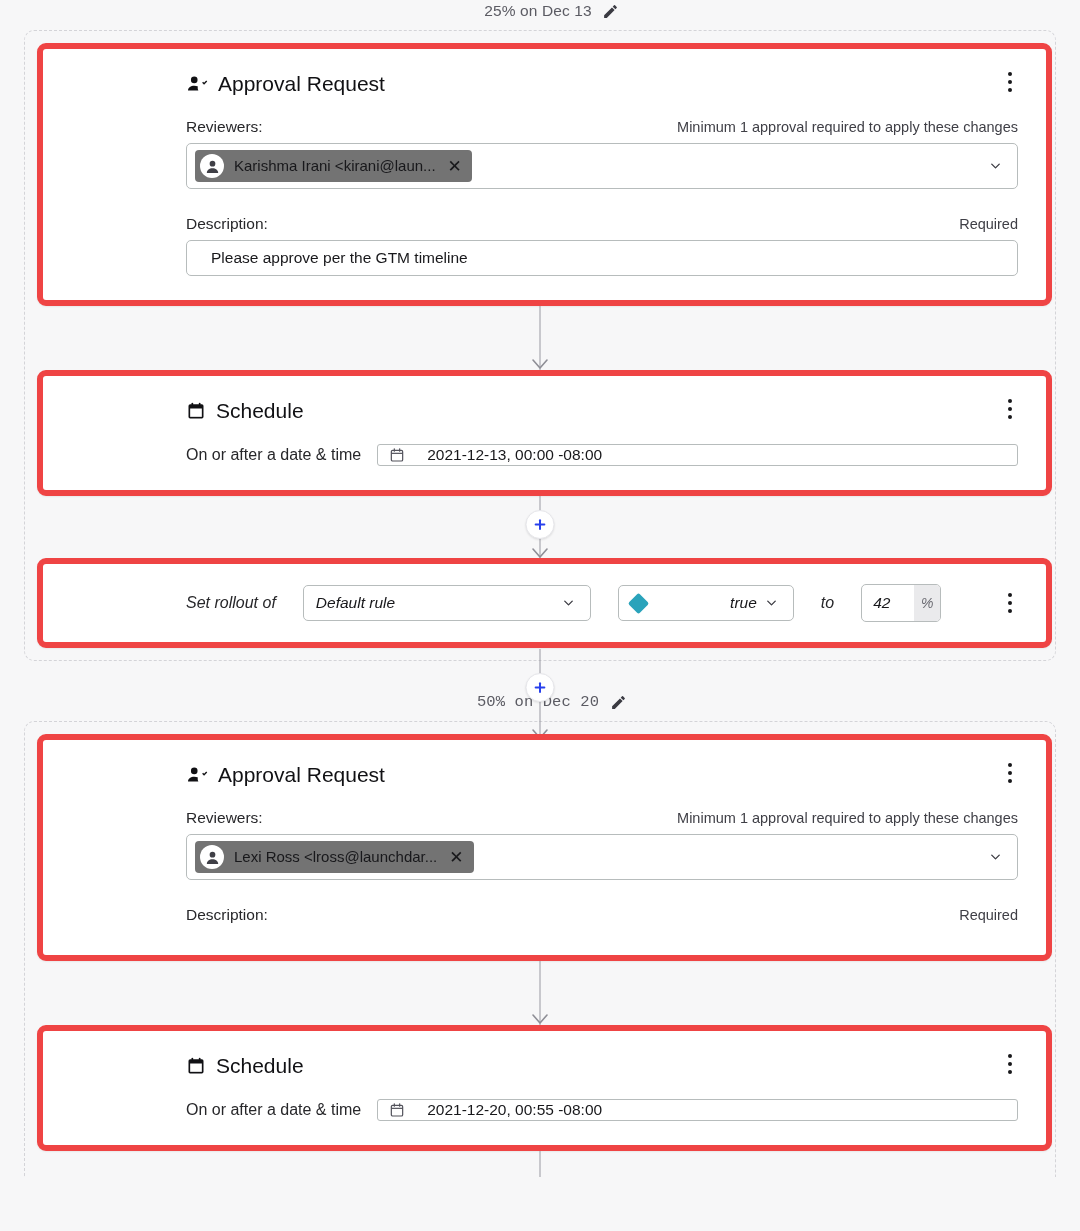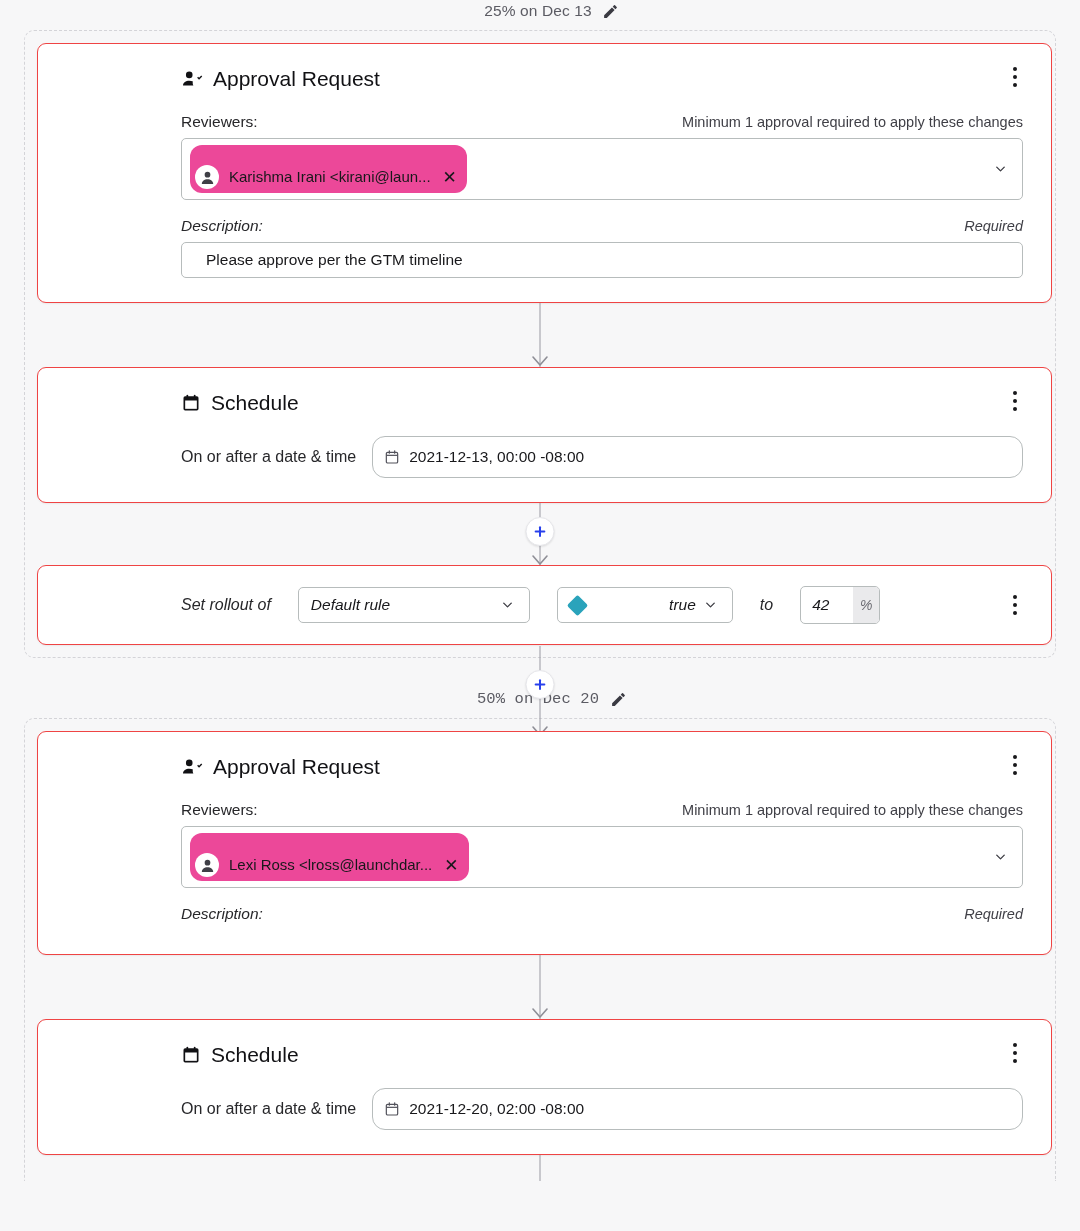--- a/index.html
+++ b/index.html
@@ -54,21 +54,21 @@
     background: transparent;
     padding: 12px 0 12px 0;
     box-sizing: border-box;
   }
 
   
   .card {
     position: relative;
     margin: 0 3px 0 12px;
     background: #ffffff;
-    border: 1px solid #ef4444;
+    border: 6px solid #ef4444;
     border-radius: 9px;
     box-shadow: 0 1px 2px rgba(16,16,20,0.06);
     box-sizing: border-box;
   }
   .card-inner {
     padding: 22px 28px 24px 143px;
   }
 
   .kebab {
     position: absolute;
@@ -144,23 +144,23 @@
     transform: translateY(-50%);
     color: #3f3f46;
     display: flex;
   }
   .chevron svg { display: block; }
 
   .chip {
     display: inline-flex;
     align-items: center;
     gap: 10px;
-    background: #ec4899;
-    border-radius: 12px;
-    padding: 20px 10px 4px 5px;
+    background: #737373;
+    border-radius: 4px;
+    padding: 4px 10px 4px 5px;
     max-width: 330px;
   }
   .chip-avatar {
     width: 24px;
     height: 24px;
     border-radius: 50%;
     background: #ffffff;
     display: inline-flex;
     align-items: center;
     justify-content: center;
@@ -191,43 +191,43 @@
     background: #fff;
     height: 36px;
     display: flex;
     align-items: center;
     padding: 0 24px;
     font-size: 15.5px;
     color: #18181b;
     box-sizing: border-box;
   }
 
-  .mt14 { margin-top: 16px; font-style: italic; }
+  .mt14 { margin-top: 25px; }
 
   
   .sched-row {
     display: flex;
     align-items: center;
     gap: 16px;
   }
   .sched-label {
     font-size: 16px;
     color: #27272a;
     white-space: nowrap;
     line-height: 20px;
   }
   .date-field {
     flex: 1;
     border: 1px solid #b7bcbc;
-    border-radius: 13px;
+    border-radius: 3px;
     background: #fff;
-    height: 42px;
-    display: flex;
-    align-items: center;
-    gap: 9px;
+    height: 22px;
+    display: flex;
+    align-items: center;
+    gap: 22px;
     padding: 0 11px;
     box-sizing: border-box;
   }
   .date-field .cal {
     display: inline-flex;
     color: #52525b;
   }
   .date-field .cal svg { display: block; }
   .date-value {
     font-size: 15.5px;
@@ -257,21 +257,21 @@
     border-radius: 5px;
     background: #fff;
     height: 36px;
     display: flex;
     align-items: center;
     gap: 9px;
     padding: 0 36px 0 12px;
     box-sizing: border-box;
     cursor: pointer;
   }
-  .dd-wide { width: 232px; }
+  .dd-wide { width: 288px; }
   .dd-mid  { width: 176px; justify-content: space-between; }
   .dd-text {
     font-size: 15.5px;
     color: #18181b;
     white-space: nowrap;
     line-height: 20px;
   }
   .diamond {
     width: 15px;
     height: 15px;
@@ -681,21 +681,21 @@
           <span class="sched-label">On or after a date &amp; time</span>
           <div class="date-field">
             <span class="cal">
               <svg width="16" height="16" viewBox="0 0 24 24" fill="none" stroke="currentColor" stroke-width="1.8">
                 <rect x="3.5" y="5" width="17" height="16" rx="2"></rect>
                 <line x1="3.5" y1="9.5" x2="20.5" y2="9.5"></line>
                 <line x1="8" y1="2.8" x2="8" y2="6.4" stroke-linecap="round"></line>
                 <line x1="16" y1="2.8" x2="16" y2="6.4" stroke-linecap="round"></line>
               </svg>
             </span>
-            <span class="date-value">2021-12-20, 02:00 -08:00</span>
+            <span class="date-value">2021-12-20, 00:55 -08:00</span>
           </div>
         </div>
       </div>
     </div>
 
     <div class="tail">
       <span class="line"></span>
     </div>
 
   </div>

